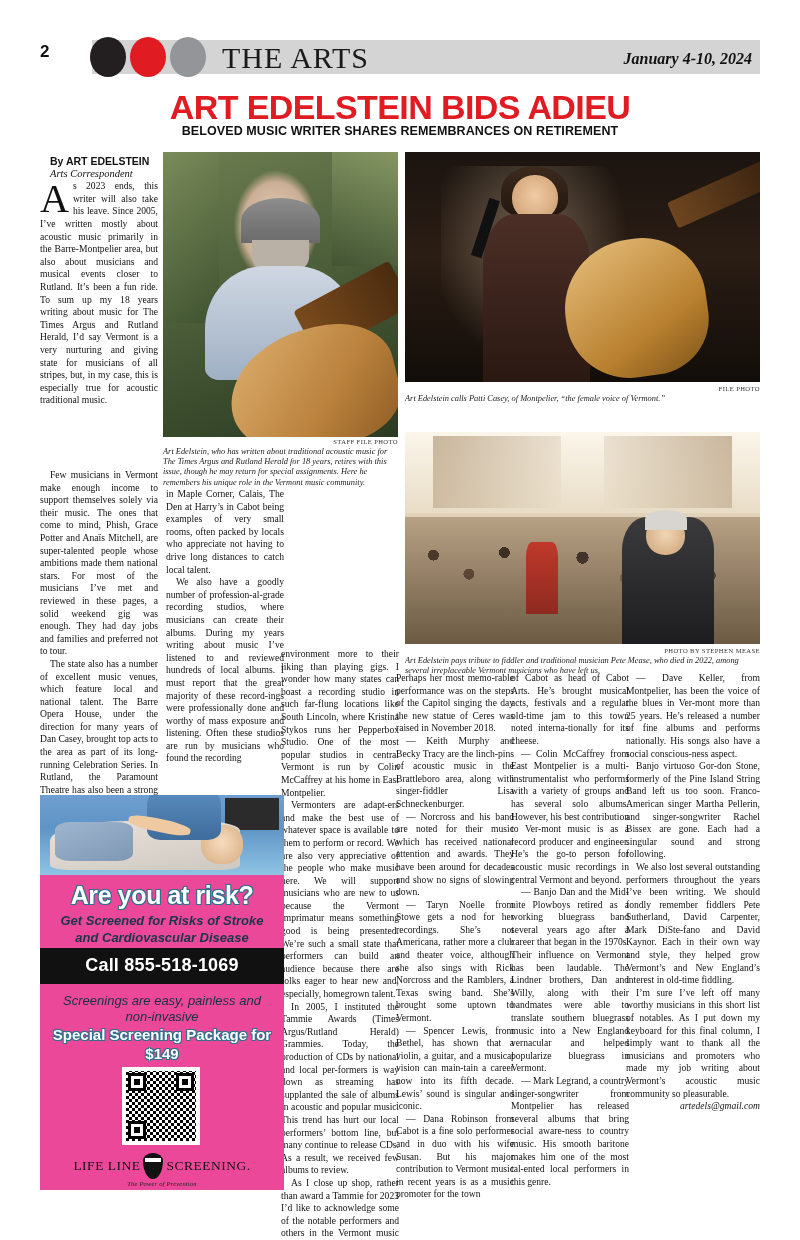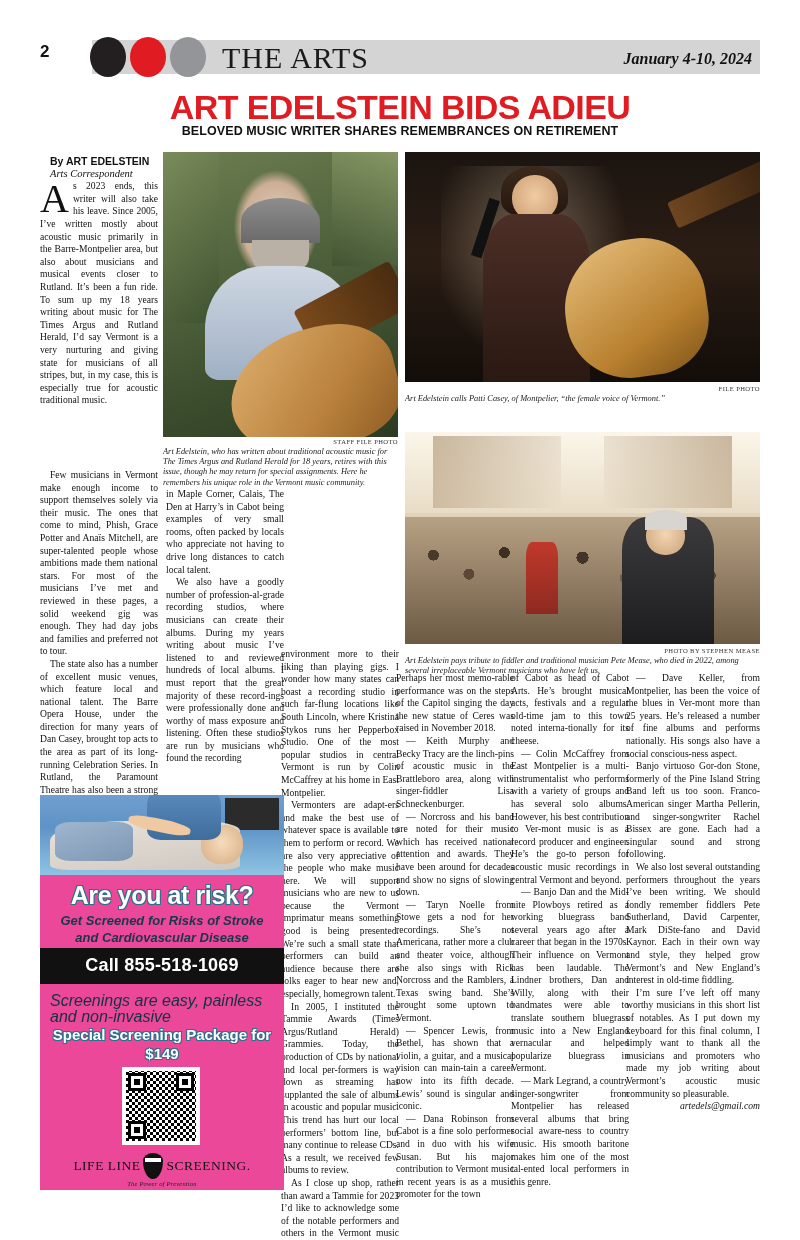--- a/index.html
+++ b/index.html
@@ -202,22 +202,22 @@
     font-family:"Liberation Sans", sans-serif; font-weight:bold; font-size:25px; color:#ffffff;
     text-shadow:1px 1px 0 #2f6f8c, -1px 1px 0 #2f6f8c, 1px -1px 0 #2f6f8c, -1px -1px 0 #2f6f8c;
     letter-spacing:-0.4px;}
   .ad-h2 { position:absolute; left:10px; top:117px; width:224px; text-align:center;
     font-family:"Liberation Sans", sans-serif; font-weight:bold; font-style:italic;
     font-size:13px; line-height:17px; color:#17374a; }
   .ad-band { position:absolute; left:0; top:153px; width:244px; height:36px; background:#111; }
   .ad-phone { position:absolute; left:0; top:160px; width:244px; text-align:center;
     font-family:"Liberation Sans", sans-serif; font-weight:bold; font-size:18px; color:#fff;
     letter-spacing:0.2px;}
-  .ad-h3 { position:absolute; left:10px; top:198px; width:224px; text-align:left;
-    font-family:"Liberation Sans", sans-serif; font-style:italic; font-size:16px;
+  .ad-h3 { position:absolute; left:10px; top:198px; width:224px; text-align:center;
+    font-family:"Liberation Sans", sans-serif; font-style:italic; font-size:13px;
     line-height:16px; color:#13323f; }
   .ad-h4 { position:absolute; left:4px; top:230px; width:236px; text-align:center;
     font-family:"Liberation Sans", sans-serif; font-weight:bold; font-size:15px;
     line-height:19px; color:#ffffff;
     text-shadow:1px 1px 0 #2f6f8c, -1px 1px 0 #2f6f8c, 1px -1px 0 #2f6f8c, -1px -1px 0 #2f6f8c;}
   .qr { position:absolute; left:82px; top:272px; width:78px; height:78px; background:#fff; padding:4px;}
   .qr-inner { width:100%; height:100%;
     background-image:
       repeating-linear-gradient(90deg,#000 0 3px, #fff 3px 6px),
       repeating-linear-gradient(0deg,#000 0 3px, #fff 3px 6px);

